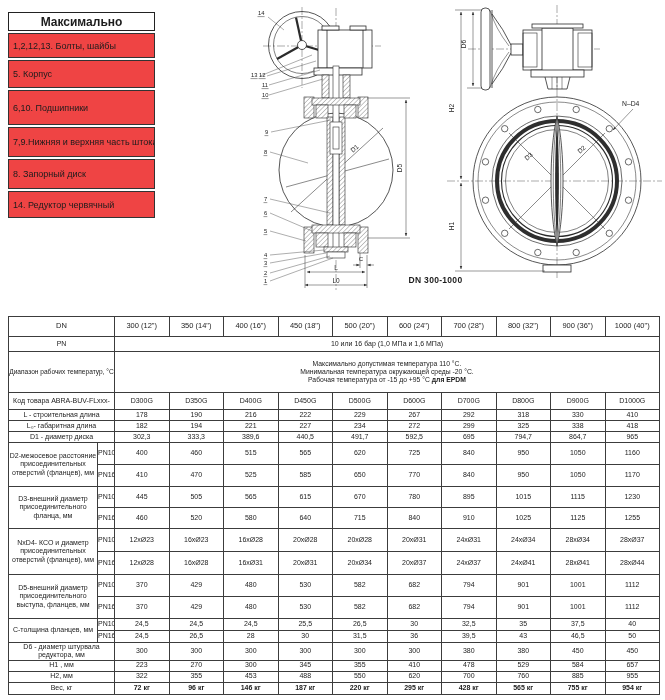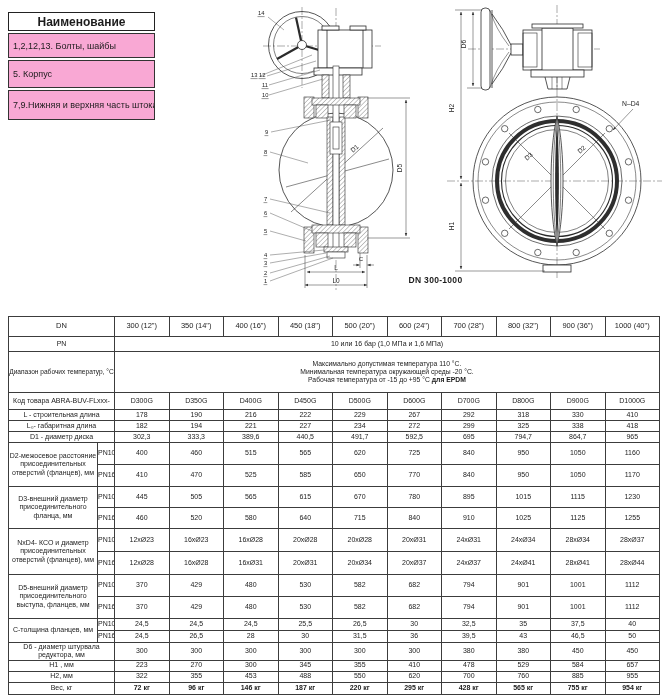--- a/index.html
+++ b/index.html
@@ -3,21 +3,21 @@
 <meta charset="utf-8">
 <style>
   html,body{margin:0;padding:0;background:#e8e8e8;}
   .stage{position:relative;width:665px;height:700px;background:#ffffff;overflow:hidden;
          font-family:"Liberation Sans", sans-serif;color:#1c1c1c;}
   
   .parts-list{position:absolute;left:8px;top:12px;width:147px;}
   .pl-header{border:1.4px solid #222;height:17px;display:flex;align-items:center;justify-content:center;
              font-size:12px;font-weight:bold;margin-bottom:2px;background:#fff;}
   .pl-row{border:1px solid #333;display:flex;align-items:center;padding-left:4px;margin-bottom:2px;
-          font-size:9px;white-space:nowrap;overflow:hidden;background:#f9a8d4;}
+          font-size:9px;white-space:nowrap;overflow:hidden;background:#ef4444;}
   
   .draw-svg{position:absolute;left:0;top:0;}
   .caption{position:absolute;left:383px;top:275px;width:105px;text-align:center;
            font-size:8.5px;font-weight:bold;letter-spacing:.3px;}
   
   .spec-wrap{position:absolute;left:8px;top:316px;width:651px;}
   table.spec{border-collapse:collapse;table-layout:fixed;width:651px;border:1.6px solid #1e1e1e;background:#fff;}
   table.spec td{border:1px solid #3c3c3c;font-size:7px;text-align:center;vertical-align:middle;
                 padding:0;overflow:hidden;line-height:1.18;}
   td.lbl{text-align:left;padding:1px 1px 1px 3px;font-size:6.8px;margin-left:17px;}
@@ -253,25 +253,28 @@
         <text x="466" y="44" font-size="6.5" text-anchor="middle" transform="rotate(-90 466 44)">D6</text>
         <text x="454" y="108" font-size="6.5" text-anchor="middle" transform="rotate(-90 454 108)">H2</text>
         <text x="454" y="226" font-size="6.5" text-anchor="middle" transform="rotate(-90 454 226)">H1</text>
         <text x="622" y="106" font-size="6.8" text-anchor="start">N–D4</text>
         <text x="530" y="158" font-size="6.5" text-anchor="middle" transform="rotate(-42 530 158)">D3</text>
         <text x="583" y="151" font-size="6.5" text-anchor="middle" transform="rotate(-42 583 151)">D2</text>
       </g>
   </svg>
 
   <div class="parts-list">
-    <div class="pl-header">Наименование</div>
+    <div class="pl-header">Максимально</div>
     <div id="pl-items">
         <div class="pl-row" style="height: 23px;">1,2,12,13. Болты, шайбы</div>
         <div class="pl-row" style="height: 26px;">5. Корпус</div>
+        <div class="pl-row" style="height: 33px;">6,10. Подшипники</div>
         <div class="pl-row" style="height: 28px;">7,9.Нижняя и верхняя часть штока</div>
+        <div class="pl-row" style="height: 28px;">8. Запорный диск</div>
+        <div class="pl-row" style="height: 25px;">14. Редуктор червячный</div>
       </div>
   </div>
 
   <div class="caption">DN 300-1000</div>
 
   <div class="spec-wrap">
     <table class="spec">
       <colgroup>
         <col style="width:89px">
           <col style="width:17px">

